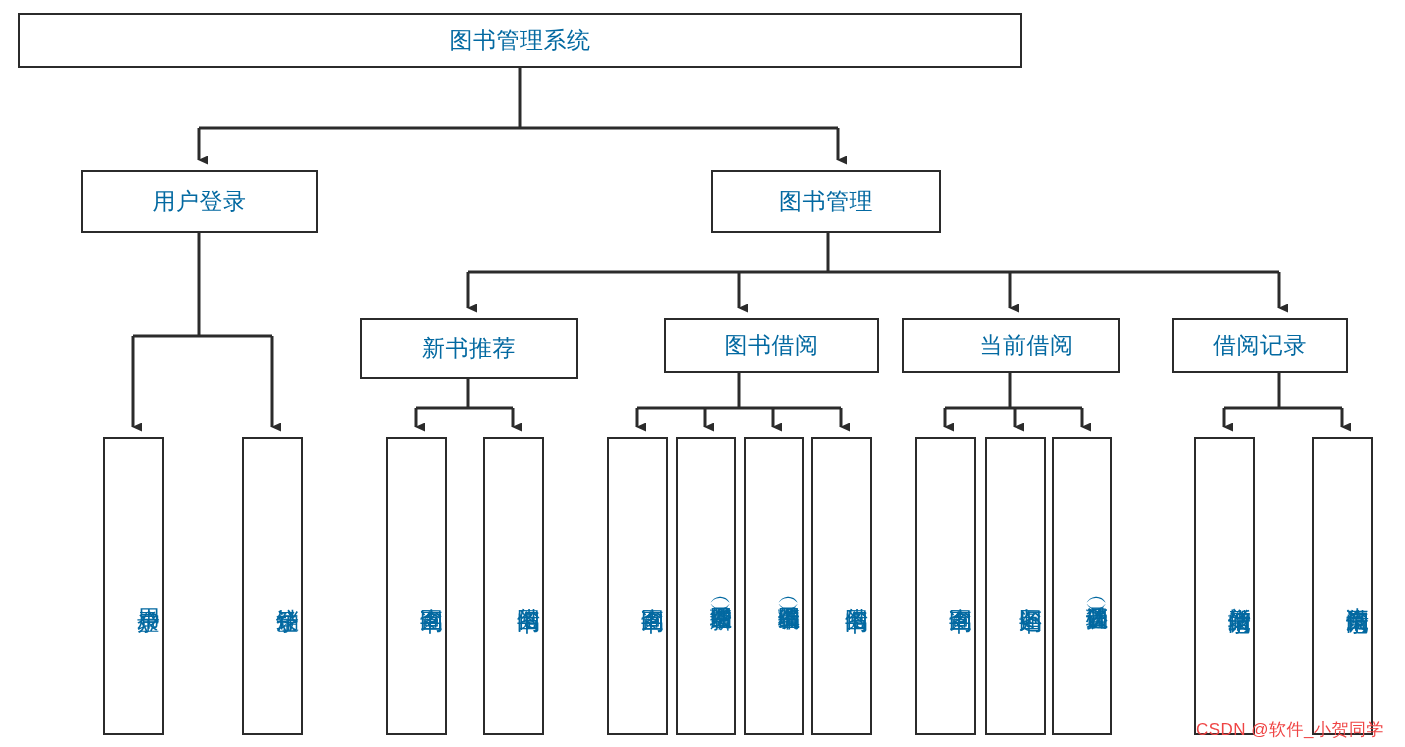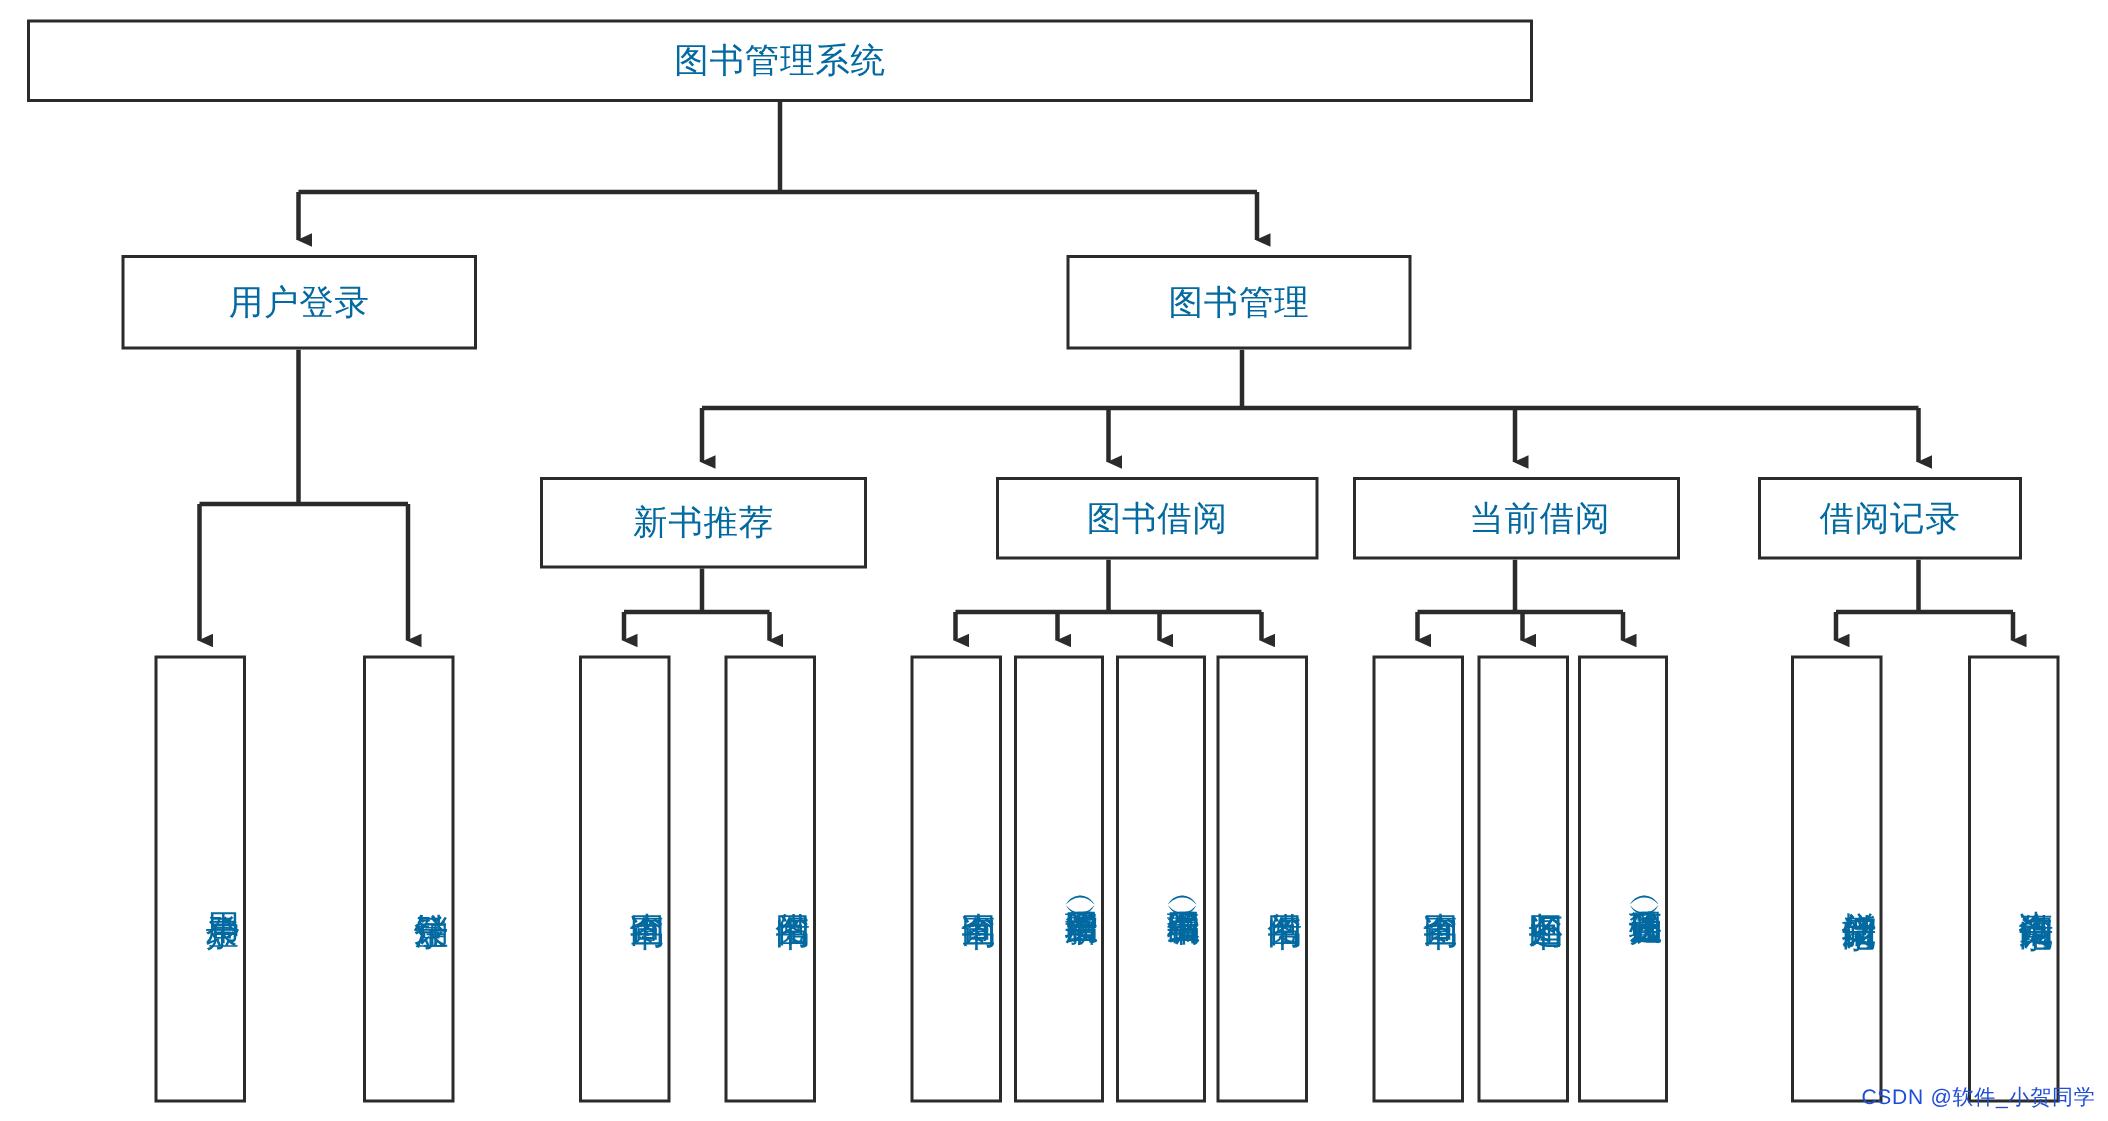--- a/index.html
+++ b/index.html
@@ -58,24 +58,24 @@
   .node-v.narrow {
     font-size: 22px;
     letter-spacing: 0px;
     padding-top: 8px;
   }
   .node-v .vtext {
     display: block;
   }
   #watermark {
     position: absolute;
-    right: 8px;
+    right: 21px;
     bottom: 6px;
-    font-size: 14px;
-    color: #1d4ed8;
+    font-size: 17px;
+    color: #ef4444;
     letter-spacing: 0.5px;
     z-index: 5;
     white-space: nowrap;
   }
 </style>
 </head>
 <body>
 
 <div id="diagram-root">
 

